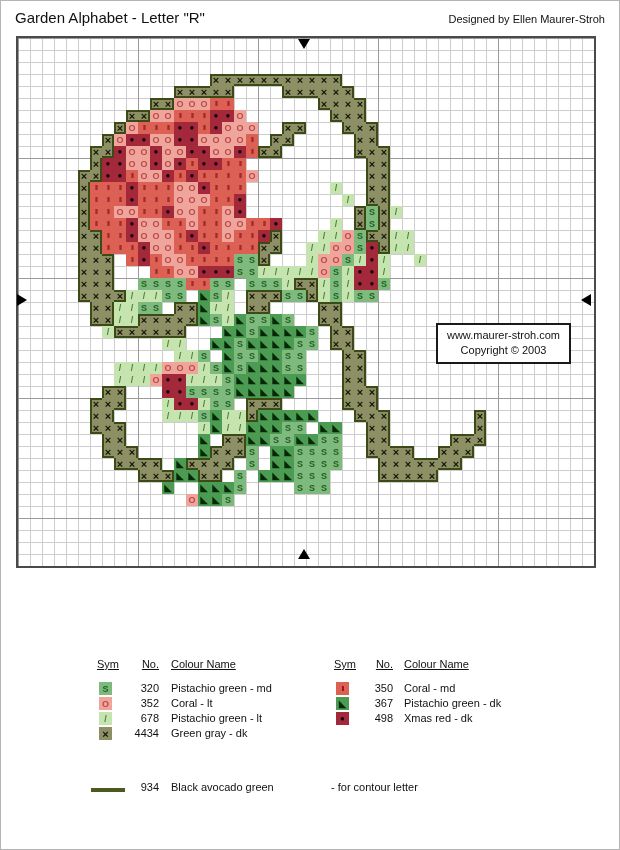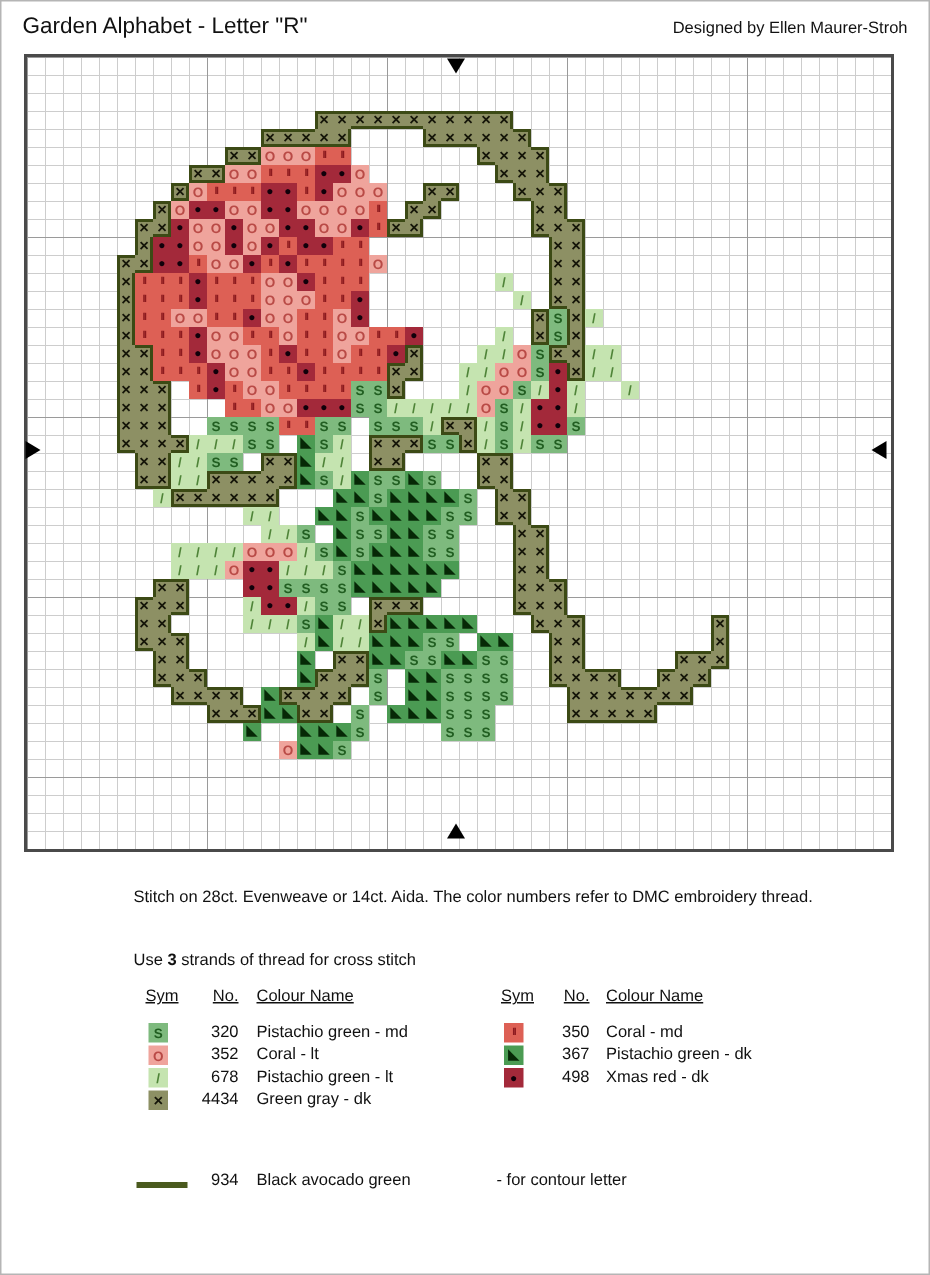--- a/index.html
+++ b/index.html
@@ -672,23 +672,25 @@
       <div class="cell gT" style="left: 180px; top: 456px; background: rgb(75, 155, 83); color: rgb(6, 40, 6);">◣</div>
       <div class="cell gT" style="left: 192px; top: 456px; background: rgb(75, 155, 83); color: rgb(6, 40, 6);">◣</div>
       <div class="cell gS" style="left: 204px; top: 456px; background: rgb(126, 186, 126); color: rgb(33, 94, 33);">S</div>
     </div>
 
   <div class="arrow" id="arrow-top" style="left:297px;top:38px;"></div>
   <div class="arrow" id="arrow-bottom" style="left:297px;top:548px;"></div>
   <div class="arrow" id="arrow-left" style="left:16px;top:293px;"></div>
   <div class="arrow" id="arrow-right" style="left:580px;top:293px;"></div>
 
+  <div class="abs" id="wmbox">
+    <div>www.maurer-stroh.com</div>
+    <div>Copyright © 2003</div>
+  </div>
 
-  <div class="abs para" id="info1">Stitch on 28ct. Evenweave or 14ct. Aida. The color numbers refer to DMC embroidery thread.</div>
-  <div class="abs para" id="xhead"><span>Use </span><span class="b">3</span><span> strands of thread for cross stitch</span></div>
 
   <div id="legend-left" class="legend">
       <div class="abs lrow hdr" style="left: 96px; top: 657px;">Sym</div>
       <div class="abs lrow hdr num" style="left: 128px; top: 657px;">No.</div>
       <div class="abs lrow hdr" style="left: 170px; top: 657px;">Colour Name</div>
       <div class="sw gS" style="left: 98px; top: 681px; background: rgb(126, 186, 126); color: rgb(33, 94, 33);">S</div>
       <div class="abs lrow num" style="left: 128px; top: 681px;">320</div>
       <div class="abs lrow cname" style="left: 170px; top: 681px;">Pistachio green -  md</div>
       <div class="sw go" style="left: 98px; top: 696px; background: rgb(239, 164, 156); color: rgb(185, 74, 70);">O</div>
       <div class="abs lrow num" style="left: 128px; top: 696px;">352</div>

